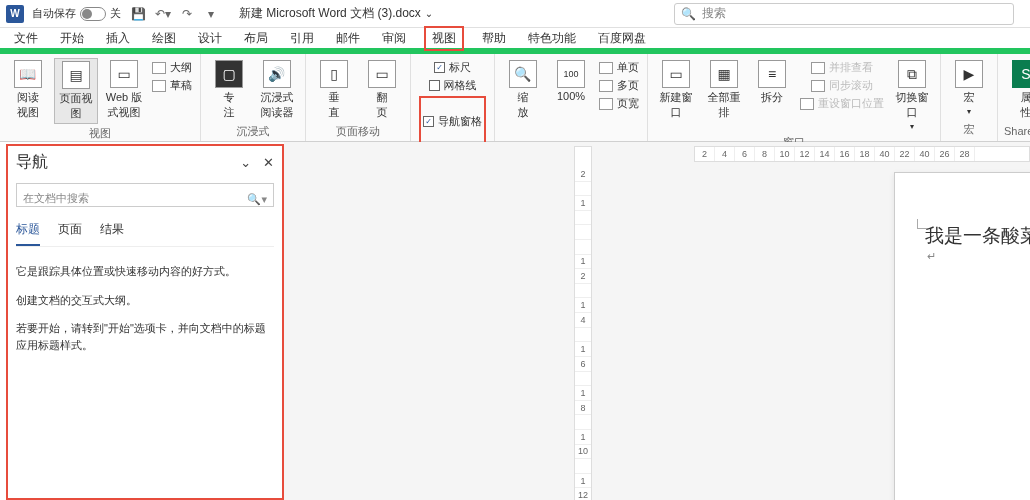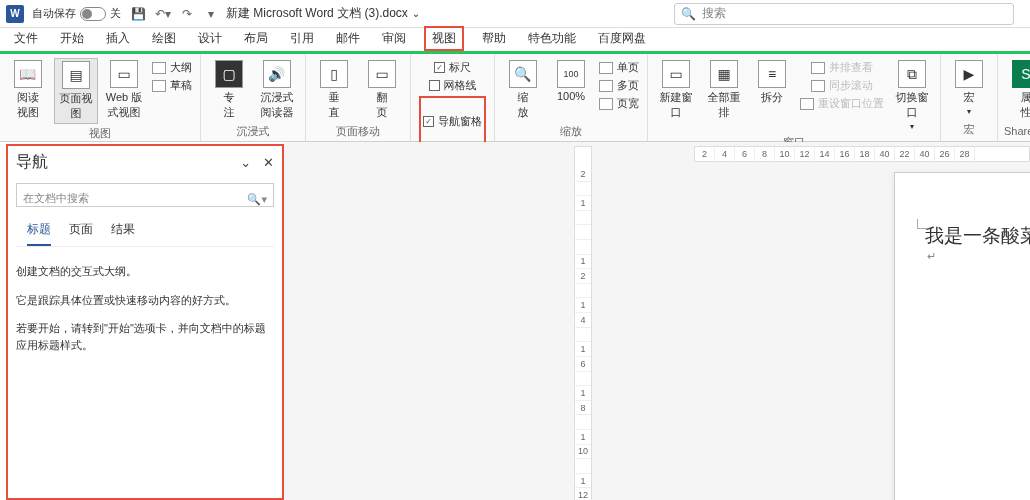--- a/index.html
+++ b/index.html
@@ -6,25 +6,25 @@
 body { font-family: "Microsoft YaHei", "Segoe UI", sans-serif; font-size: 12px; color: #333; background: #fff; overflow: hidden; width: 1030px; height: 500px; }
 
 
 .titlebar { height: 28px; background: #fff; display: flex; align-items: center; padding: 0 6px; border-bottom: 1px solid #e0e0e0; }
 .titlebar .word-icon { width: 18px; height: 18px; background: #2b579a; color: #fff; font-weight: bold; font-size: 10px; display: inline-flex; align-items: center; justify-content: center; border-radius: 2px; margin-right: 8px; }
 .titlebar .autosave { display: flex; align-items: center; gap: 4px; font-size: 11px; }
 .toggle { width: 26px; height: 14px; border: 1px solid #888; border-radius: 7px; position: relative; background: #fff; display: inline-block; }
 .toggle::after { content: ""; width: 10px; height: 10px; background: #888; border-radius: 50%; position: absolute; left: 1px; top: 1px; }
 .qat { display: flex; align-items: center; gap: 8px; margin-left: 10px; }
 .qat-btn { width: 16px; height: 16px; display: inline-flex; align-items: center; justify-content: center; color: #666; }
-.doc-title { margin-left: 7px; font-size: 12px; display: flex; align-items: center; gap: 4px; }
+.doc-title { margin-left: 20px; font-size: 12px; display: flex; align-items: center; gap: 4px; }
 .searchbox { margin-left: auto; margin-right: 10px; width: 340px; height: 22px; border: 1px solid #ccc; border-radius: 3px; display: flex; align-items: center; padding: 0 6px; gap: 6px; color: #888; font-size: 12px; }
 
 
-.tabs { height: 26px; display: flex; align-items: flex-end; padding: 0 10px; gap: 14px; font-size: 12px; border-bottom: 3px solid #22c55e; }
+.tabs { height: 26px; display: flex; align-items: center; padding: 0 10px; gap: 14px; font-size: 12px; border-bottom: 6px solid #22c55e; }
 .tab { padding: 4px 4px; cursor: default; }
 .tab.highlight { border: 2px solid #e74c3c; padding: 2px 6px; }
 
 
 .ribbon { height: 88px; background: #fafafa; border-bottom: 1px solid #d0d0d0; display: flex; align-items: stretch; }
 .group { border-right: 1px solid #e0e0e0; padding: 4px 6px; display: flex; flex-direction: column; justify-content: space-between; }
 .group-body { display: flex; align-items: flex-start; gap: 4px; flex: 1; }
 .group-label { text-align: center; font-size: 11px; color: #666; margin-top: 2px; }
 .bigbtn { width: 44px; display: flex; flex-direction: column; align-items: center; gap: 2px; font-size: 11px; padding: 2px; text-align: center; }
 .bigbtn .ico { width: 28px; height: 28px; border: 1px solid #999; background: #fff; display: inline-flex; align-items: center; justify-content: center; font-size: 14px; }
@@ -41,21 +41,21 @@
 .workspace { display: flex; height: calc(500px - 28px - 26px - 88px); position: relative; }
 
 
 .navpanel { width: 278px; border: 2px solid #e74c3c; margin: 2px 0 0 6px; padding: 6px 8px; display: flex; flex-direction: column; background: #fff; }
 .navpanel-hdr { display: flex; align-items: center; justify-content: space-between; }
 .navpanel-hdr h2 { font-size: 16px; font-weight: 400; }
 .navpanel-hdr .ctrls { display: flex; gap: 12px; color: #444; font-size: 13px; }
 .nav-search { margin-top: 10px; height: 24px; border: 1px solid #ccc; display: flex; align-items: flex-end; padding: 0 6px; justify-content: space-between; color: #888; font-size: 11px; }
 .nav-tabs { display: flex; gap: 18px; margin-top: 14px; font-size: 12px; border-bottom: 1px solid #eee; }
 .nav-tab { padding: 0 0 6px 0; }
-.nav-tab.active { color: #2b579a; border-bottom: 2px solid #2b579a; margin-left: 11px; }
+.nav-tab.active { color: #2b579a; border-bottom: 2px solid #2b579a; }
 .nav-body { margin-top: 16px; font-size: 11px; color: #333; line-height: 1.5; }
 .nav-body p { margin-bottom: 12px; }
 
 
 .docarea { flex: 1; position: relative; background: #f5f5f5; }
 .hruler { position: absolute; top: 4px; left: 290px; right: 0; height: 16px; background: #fff; border: 1px solid #ddd; font-size: 9px; color: #666; display: flex; align-items: center; overflow: hidden; }
 .hruler .tick { flex: 0 0 20px; text-align: center; border-right: 1px solid #eee; height: 100%; display: flex; align-items: center; justify-content: center; }
 .vruler { position: absolute; top: 4px; left: 290px; width: 18px; height: 100%; background: #fff; border: 1px solid #ddd; font-size: 9px; color: #666; display: flex; flex-direction: column; align-items: center; overflow: hidden; padding-top: 20px; }
 .vruler .vt { height: 20px; display: flex; align-items: center; justify-content: center; width: 100%; border-bottom: 1px solid #eee; }
 .page { position: absolute; top: 30px; left: 610px; width: 420px; height: 400px; background: #fff; border: 1px solid #ccc; box-shadow: 0 2px 6px rgba(0,0,0,0.08); padding: 50px 30px; }
@@ -207,21 +207,20 @@
         <span class="smallitem">
             <span class="mico"></span>
             <span>多页</span>
           </span>
         <span class="smallitem">
             <span class="mico"></span>
             <span>页宽</span>
           </span>
       </div>
     </div>
-    <div class="group-label">缩放</div>
   </div>
 
   <div class="group">
     <div class="group-body">
       <div class="bigbtn">
           <span class="ico">▭</span>
           <span>新建窗口</span>
         </div>
       <div class="bigbtn">
           <span class="ico">▦</span>
@@ -290,22 +289,22 @@
     <div class="nav-search">
       <span>在文档中搜索</span>
       <span>🔍▾</span>
     </div>
     <div class="nav-tabs">
       <span class="nav-tab active">标题</span>
       <span class="nav-tab">页面</span>
       <span class="nav-tab">结果</span>
     </div>
     <div class="nav-body">
+      <p>它是跟踪具体位置或快速移动内容的好方式。</p>
       <p>创建文档的交互式大纲。</p>
-      <p>它是跟踪具体位置或快速移动内容的好方式。</p>
       <p>若要开始，请转到"开始"选项卡，并向文档中的标题应用标题样式。</p>
     </div>
   </div>
 
   <div class="docarea">
     <div class="vruler" id="vruler">
         <div class="vt">2</div>
         <div class="vt"></div>
         <div class="vt">1</div>
         <div class="vt"></div>

